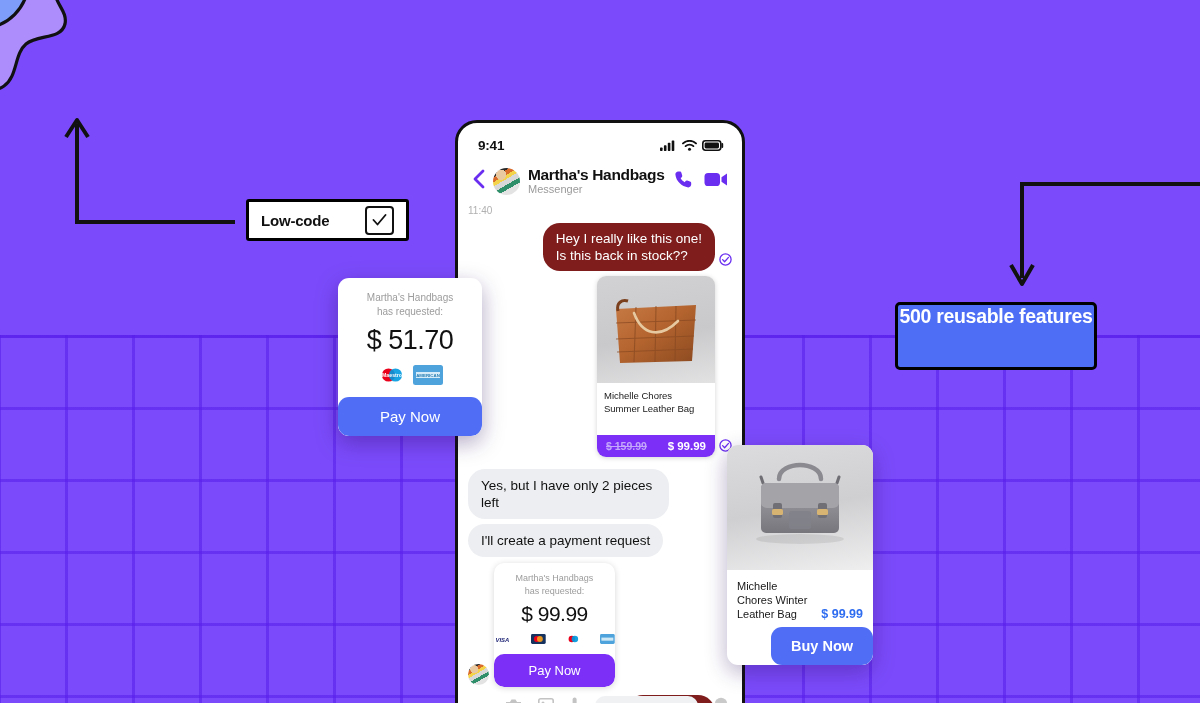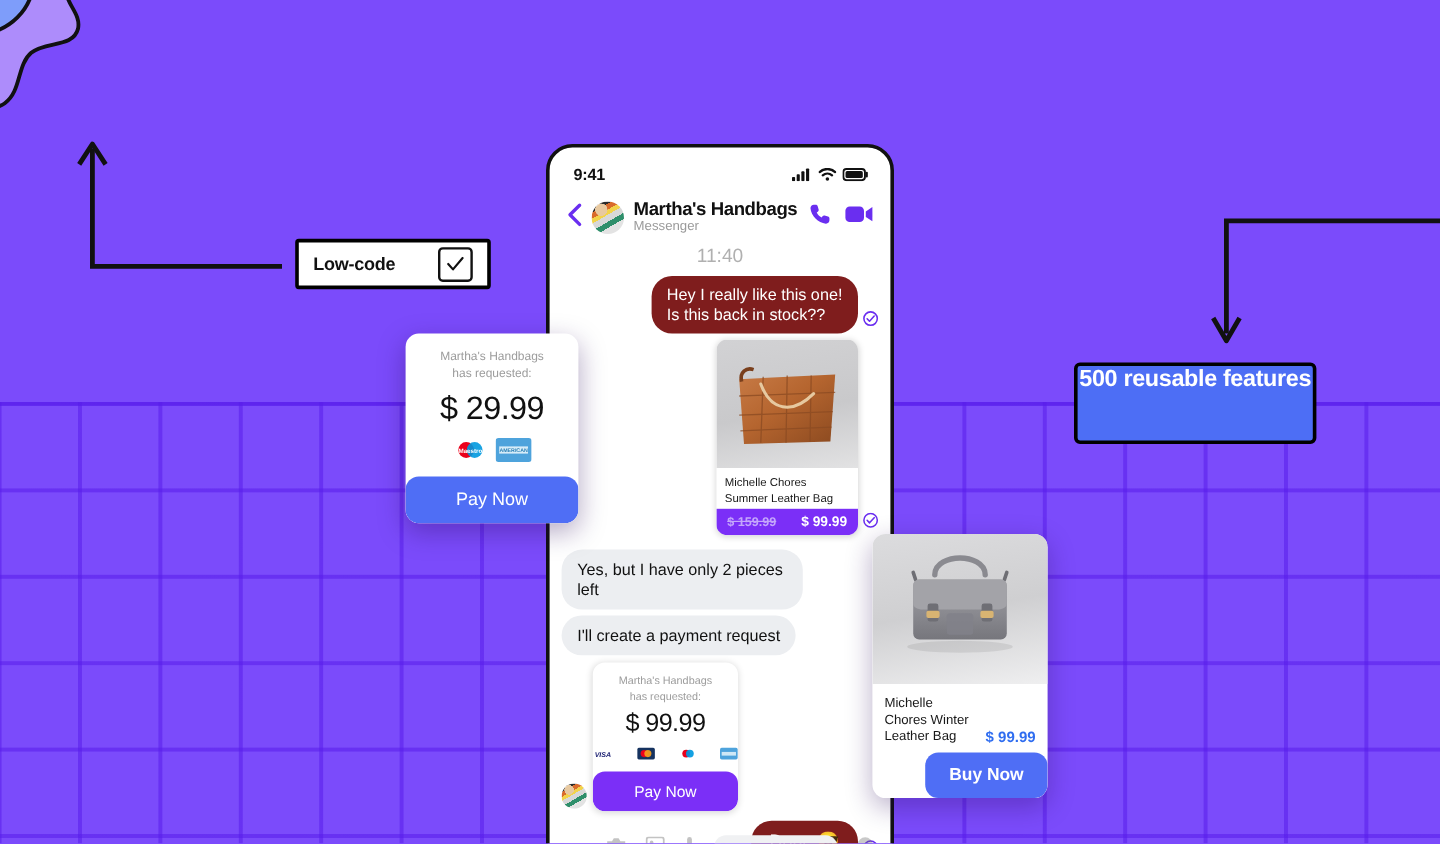--- a/index.html
+++ b/index.html
@@ -70,21 +70,21 @@
     background:
       radial-gradient(circle at 30% 25%, #e8c9a0 0 18%, transparent 19%),
       linear-gradient(150deg,#2a2a2a 0 22%,#d96b2b 22% 34%,#f2d34a 34% 44%,#d8d8d8 44% 58%,#2f8f6b 58% 70%,#e3e3e3 70% 100%);
   }
   .hdr-text{flex:1 1 auto;min-width:0;line-height:1.05;}
   .hdr-name{font-size:15.5px;font-weight:bold;color:#111;letter-spacing:-.35px;}
   .hdr-sub{font-size:11px;color:#9a9a9a;margin-top:1px;}
   .hdr-actions{display:flex;align-items:center;gap:11px;flex:0 0 auto;}
 
   .chat-body{position:relative;padding:0 10px;}
-  .timestamp{text-align:center;font-size:16px;color:#b0b0b0;margin:3px 0 7px 0;}
+  .timestamp{font-size:10px;color:#b0b0b0;margin:3px 0 7px 0;}
 
   .row{display:flex;margin-bottom:5px;align-items:flex-end;}
   .row.out{justify-content:flex-end;}
   .row.in{justify-content:flex-start;}
 
   .bubble-out{
     background:#7f1d1d;color:#fff;border-radius:17px;
     padding:7px 13px;font-size:13.5px;line-height:1.28;max-width:178px;
   }
   .bubble-in{
@@ -92,21 +92,21 @@
     padding:8px 13px;font-size:13.5px;line-height:1.28;max-width:175px;
   }
   .tick{margin-left:4px;margin-bottom:1px;flex:0 0 auto;}
 
   
   .prod-card{
     width:118px;background:#fff;border-radius:9px;overflow:hidden;
     box-shadow:0 1px 5px rgba(0,0,0,.17);
   }
   .prod-img{height:107px;background:linear-gradient(170deg,#d2d2d4 0%,#c9c9cb 55%,#e2e2e3 100%);position:relative;}
-  .prod-title{font-size:9.5px;line-height:1.28;color:#181818;padding:7px 7px 2px 7px;}
+  .prod-title{font-size:9.5px;line-height:1.28;color:#181818;padding:7px 7px 20px 7px;}
   .prod-price-bar{
     background:#7b2ff7;display:flex;align-items:center;justify-content:space-between;
     padding:5px 9px;
   }
   .price-old{color:#c4a6fb;font-size:10.5px;font-weight:bold;text-decoration:line-through;}
   .price-new{color:#fff;font-size:11.5px;font-weight:bold;}
 
   
   .pay-card{
     width:121px;background:#fff;border-radius:10px;overflow:hidden;
@@ -380,21 +380,21 @@
           </svg>
       </span>
     </div>
   </div>
 
   <div class="float-pay">
     <div class="pay-req">
       <span>Martha's Handbags</span><br>
       <span>has requested:</span>
     </div>
-    <div class="pay-amount">$ 29.99</div>
+    <div class="pay-amount">$ 51.70</div>
     <div class="pay-logos">
       <svg width="30" height="20" viewBox="0 0 30 20">
           <rect width="30" height="20" rx="2.5" fill="#fff"></rect>
           <circle cx="11.5" cy="10" r="6.6" fill="#eb001b"></circle>
           <circle cx="18.5" cy="10" r="6.6" fill="#0099df" fill-opacity=".9"></circle>
           <text x="15" y="12.4" font-family="Liberation Sans, sans-serif" font-size="5.2" font-weight="bold" fill="#fff" text-anchor="middle">Maestro</text>
         </svg>
       <svg width="30" height="20" viewBox="0 0 30 20">
           <rect width="30" height="20" rx="2.5" fill="#4ea3dc"></rect>
           <rect x="3" y="7" width="24" height="6" fill="#d6ecf8"></rect>

